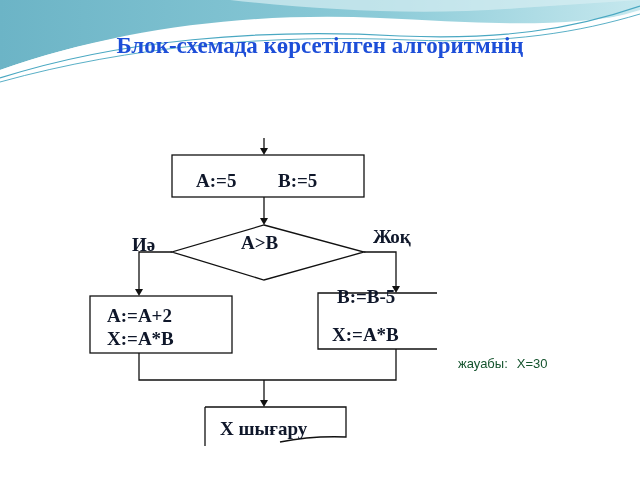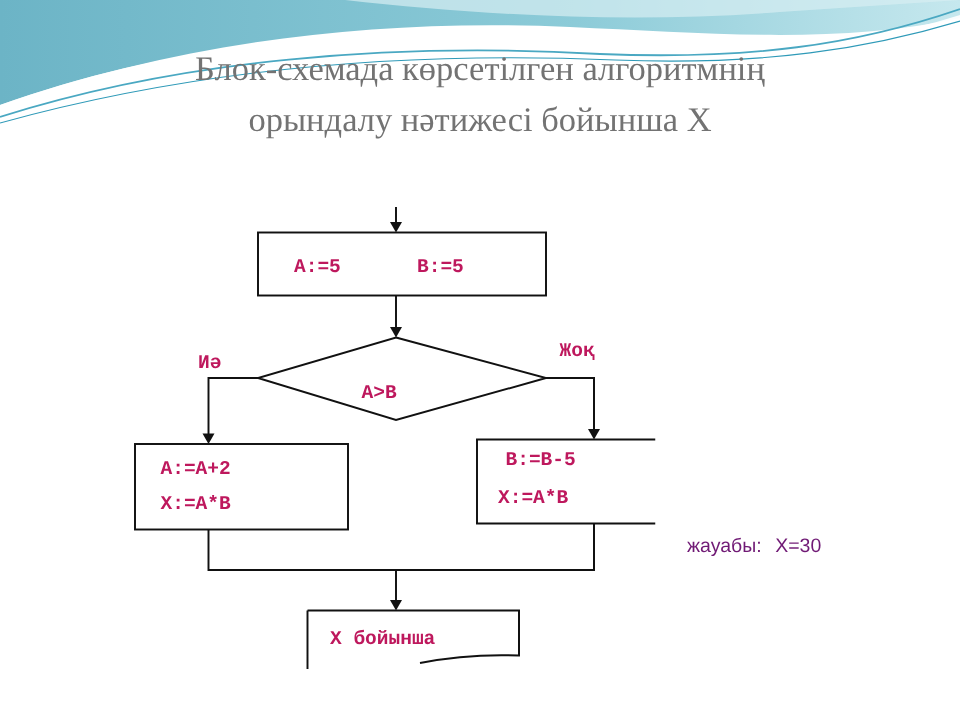--- a/index.html
+++ b/index.html
@@ -4,37 +4,37 @@
   <style>
     html, body { margin: 0; padding: 0; }
     body {
       width: 640px; height: 480px; overflow: hidden; position: relative;
       background: #ffffff;
       font-family: "Liberation Serif", serif;
     }
     .slide-bg { position: absolute; left: 0; top: 0; width: 640px; height: 480px; }
     .title {
       position: absolute; left: 40px; top: 29px; width: 560px;
-      text-align: center; color: #737373;
-      font-family: "Liberation Serif", serif; font-weight: normal;
+      text-align: center; color: #1d4ed8;
+      font-family: "Liberation Serif", serif; font-weight: bold;
       font-size: 23px; line-height: 34px;
     }
     .title div { white-space: nowrap; }
     .flow-img {
       position: absolute; left: 75px; top: 138px; width: 362px; height: 308px;
       background: #ffffff;
     }
     .flow-svg { position: absolute; left: 0; top: 0; }
     .flow-text {
-      position: absolute; font-family: Liberation Mono, monospace;
-      font-weight: bold; font-size: 13px; color: #be185d; white-space: nowrap;
+      position: absolute; font-family: Liberation Serif, serif;
+      font-weight: bold; font-size: 19px; color: #0f172a; white-space: nowrap;
     }
     .answer {
       position: absolute; left: 458px; top: 356px;
-      font-family: "Liberation Sans", sans-serif; font-size: 13px; color: #701a75;
+      font-family: "Liberation Sans", sans-serif; font-size: 13px; color: #14532d;
       white-space: nowrap;
     }
     .answer span + span { margin-left: 9px; }
   </style>
 </head>
 <body>
 
 <svg class="slide-bg" width="640" height="480" viewBox="0 0 640 480">
   <defs>
     <linearGradient id="wg" x1="0" y1="0" x2="1" y2="0">
@@ -45,21 +45,20 @@
   </defs>
   <path d="M0,0 L640,0 L640,12 C560,30 470,22 380,18 C250,12 120,28 0,70 Z" fill="url(#wg)"></path>
   <path d="M0,70 C110,30 240,16 380,22 C470,26 560,36 640,10 L640,18 C560,44 470,34 380,30 C240,24 110,38 0,74 Z" fill="#ffffff" opacity="0.9"></path>
   <path d="M0,78 C120,40 260,28 400,36 C500,40 570,30 640,6" fill="none" stroke="#4aa8c2" stroke-width="1.2"></path>
   <path d="M0,82 C130,46 270,34 410,40 C510,44 580,32 640,14" fill="none" stroke="#2f9ab8" stroke-width="0.8"></path>
   <path d="M230,0 C320,10 420,16 520,8 L640,0 Z" fill="#d7eef2" opacity="0.7"></path>
 </svg>
 
 <div class="title">
   <div>Блок-схемада көрсетілген алгоритмнің</div>
-  <div>орындалу нәтижесі бойынша Х</div>
 </div>
 
 <div class="flow-img">
   <svg class="flow-svg" width="362" height="308" viewBox="0 0 362 308">
     <g stroke="#111" stroke-width="1.3" fill="none">
 
       <line x1="189" y1="0" x2="189" y2="15"></line>
 
       <rect x="97" y="17" width="192" height="42" fill="#fff"></rect>
 
@@ -86,28 +85,28 @@
       <polygon points="185,80 193,80 189,87"></polygon>
       <polygon points="60,151 68,151 64,158"></polygon>
       <polygon points="317,148 325,148 321,155"></polygon>
       <polygon points="185,262 193,262 189,269"></polygon>
     </g>
   </svg>
 
   <span class="flow-text" style="left:121px; top:32px;">A:=5</span>
   <span class="flow-text" style="left:203px; top:32px;">B:=5</span>
 
-  <span class="flow-text" style="left:166px; top:116px;">A&gt;B</span>
+  <span class="flow-text" style="left:166px; top:94px;">A&gt;B</span>
   <span class="flow-text" style="left:57px; top:96px;">Иә</span>
   <span class="flow-text" style="left:298px; top:88px;">Жоқ</span>
 
   <span class="flow-text" style="left:32px; top:167px;">A:=A+2</span>
   <span class="flow-text" style="left:32px; top:190px;">X:=A*B</span>
 
-  <span class="flow-text" style="left:262px; top:161px;">B:=B-5</span>
+  <span class="flow-text" style="left:262px; top:148px;">B:=B-5</span>
   <span class="flow-text" style="left:257px; top:186px;">X:=A*B</span>
 
-  <span class="flow-text" style="left:145px; top:280px;">X бойынша</span>
+  <span class="flow-text" style="left:145px; top:280px;">X шығару</span>
 </div>
 
 <div class="answer">
   <span>жауабы:</span><span>X=30</span>
 </div>
 
 </body></html>

